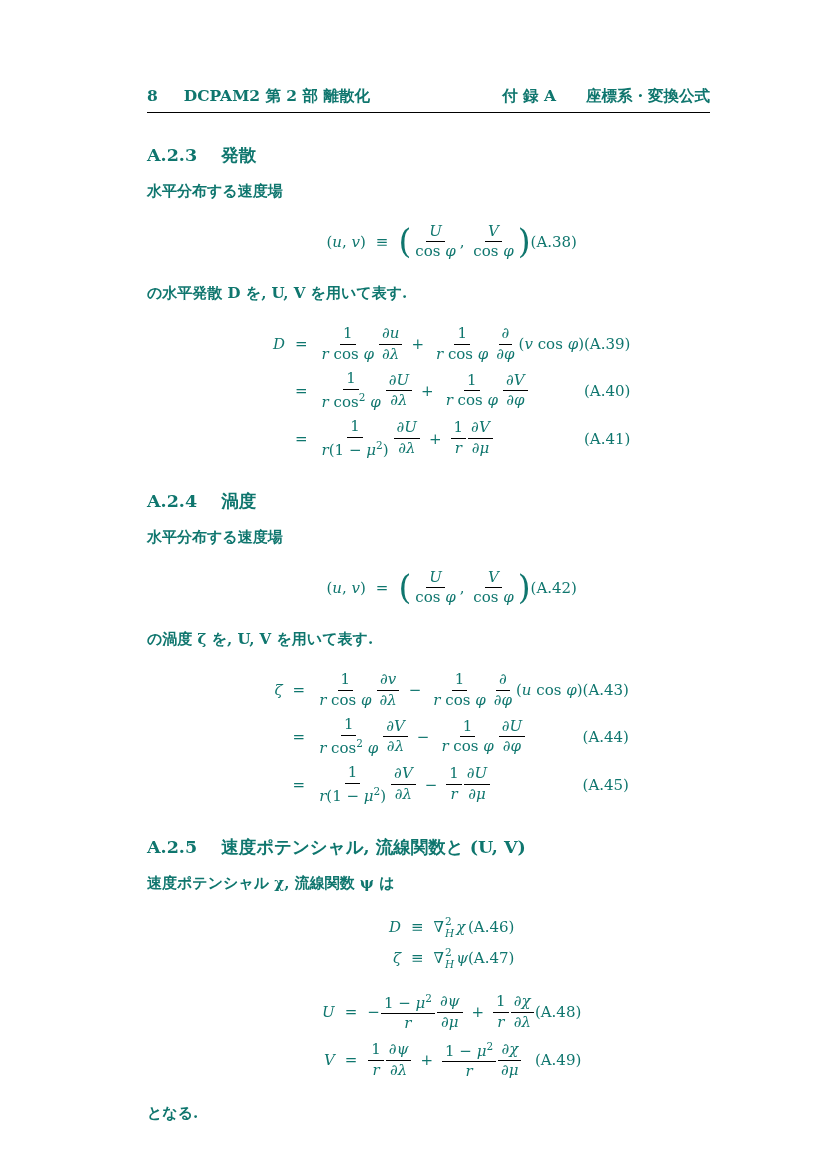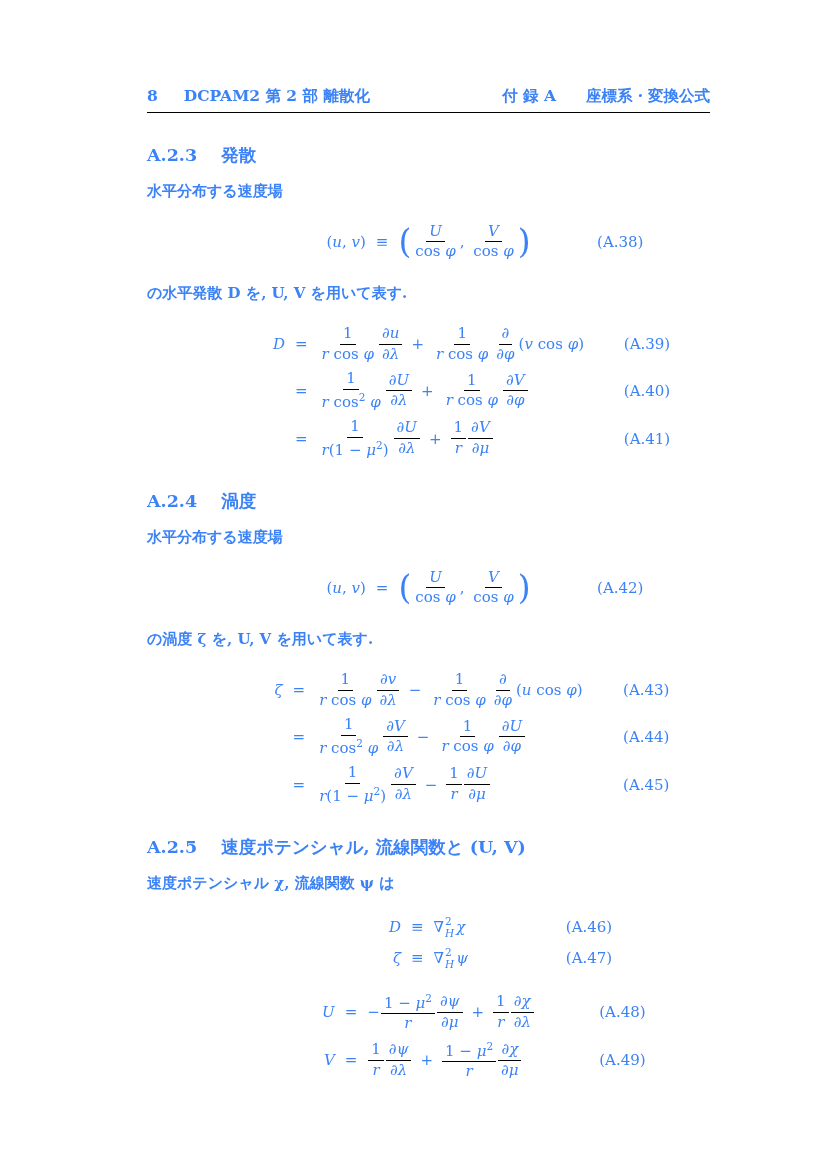--- a/index.html
+++ b/index.html
@@ -3,21 +3,21 @@
 <meta charset="utf-8">
 <style>
   html,body { margin:0; padding:0; background:#ffffff; }
   .page {
     position:relative;
     width:826px; height:1169px;
     box-sizing:border-box;
     padding:86px 116px 46px 147px;
     display:flex; flex-direction:column;
     background:#ffffff;
-    color:#3b82f6;
+    color:#0f766e;
     font-family:"DejaVu Serif", serif;
     font-size:15px;
   }
   
   .pagehead {
     display:flex; justify-content:space-between; align-items:baseline;
     border-bottom:1.5px solid #000;
     padding-bottom:5px;
     font-weight:bold; font-size:15.5px;
     white-space:pre;
@@ -38,21 +38,21 @@
     display:grid;
     grid-template-columns:1fr auto auto auto 1fr;
     align-items:center;
     row-gap:7px;
     margin:20px 0 22px 0;
     white-space:pre;
   }
   .eqlhs { justify-self:end; display:flex; align-items:center; }
   .eqrel { padding:0 10px; }
   .eqrhs { justify-self:start; display:flex; align-items:center; }
-  .eqtagcell { text-align:center; }
+  .eqtagcell { text-align:left; }
   .frac {
     display:inline-flex; flex-direction:column; align-items:center;
     margin:0 1px; line-height:1.18;
   }
   .num { display:block; border-bottom:1px solid #000; padding:0 3px 1px 3px; text-align:center; }
   .den { display:block; padding:1px 3px 0 3px; text-align:right; }
   .mi  { font-style:italic; }
   .mn  { font-style:normal; }
   .mop { padding:0 8px; }
   .mbig { font-size:33px; font-weight:300; line-height:0.9; }
@@ -82,16 +82,17 @@
     <h2 class="sec"><span class="secnum">A.2.4</span><span>渦度</span></h2>
     <p class="body">水平分布する速度場</p>
     <div class="eqgroup"><span class="eqsp"></span><span class="eqlhs"><span class="mn">(</span><span class="mi">u</span><span class="mn">, </span><span class="mi">v</span><span class="mn">)</span></span><span class="eqrel">=</span><span class="eqrhs"><span class="mbig">(</span><span class="frac"><span class="num"><span class="mi">U</span></span><span class="den"><span class="mn">cos </span><span class="mi">φ</span></span></span><span class="mn">, </span><span class="frac"><span class="num"><span class="mi">V</span></span><span class="den"><span class="mn">cos </span><span class="mi">φ</span></span></span><span class="mbig">)</span></span><span class="eqtagcell"><span class="eqtag">(A.42)</span></span></div>
     <p class="body">の渦度 ζ を, U, V を用いて表す.</p>
     <div class="eqgroup"><span class="eqsp"></span><span class="eqlhs"><span class="mi">ζ</span></span><span class="eqrel">=</span><span class="eqrhs"><span class="frac"><span class="num"><span class="mn">1</span></span><span class="den"><span class="mi">r</span><span class="mn"> cos </span><span class="mi">φ</span></span></span><span class="frac"><span class="num"><span class="mn">∂</span><span class="mi">v</span></span><span class="den"><span class="mn">∂</span><span class="mi">λ</span></span></span><span class="mop">−</span><span class="frac"><span class="num"><span class="mn">1</span></span><span class="den"><span class="mi">r</span><span class="mn"> cos </span><span class="mi">φ</span></span></span><span class="frac"><span class="num"><span class="mn">∂</span></span><span class="den"><span class="mn">∂</span><span class="mi">φ</span></span></span><span class="mn">(</span><span class="mi">u</span><span class="mn"> cos </span><span class="mi">φ</span><span class="mn">)</span></span><span class="eqtagcell"><span class="eqtag">(A.43)</span></span><span class="eqsp"></span><span class="eqlhs"></span><span class="eqrel">=</span><span class="eqrhs"><span class="frac"><span class="num"><span class="mn">1</span></span><span class="den"><span class="mi">r</span><span class="mn"> cos</span><span class="msup">2</span><span class="mn"> </span><span class="mi">φ</span></span></span><span class="frac"><span class="num"><span class="mn">∂</span><span class="mi">V</span></span><span class="den"><span class="mn">∂</span><span class="mi">λ</span></span></span><span class="mop">−</span><span class="frac"><span class="num"><span class="mn">1</span></span><span class="den"><span class="mi">r</span><span class="mn"> cos </span><span class="mi">φ</span></span></span><span class="frac"><span class="num"><span class="mn">∂</span><span class="mi">U</span></span><span class="den"><span class="mn">∂</span><span class="mi">φ</span></span></span></span><span class="eqtagcell"><span class="eqtag">(A.44)</span></span><span class="eqsp"></span><span class="eqlhs"></span><span class="eqrel">=</span><span class="eqrhs"><span class="frac"><span class="num"><span class="mn">1</span></span><span class="den"><span class="mi">r</span><span class="mn">(1 − </span><span class="mi">μ</span><span class="msup">2</span><span class="mn">)</span></span></span><span class="frac"><span class="num"><span class="mn">∂</span><span class="mi">V</span></span><span class="den"><span class="mn">∂</span><span class="mi">λ</span></span></span><span class="mop">−</span><span class="frac"><span class="num"><span class="mn">1</span></span><span class="den"><span class="mi">r</span></span></span><span class="frac"><span class="num"><span class="mn">∂</span><span class="mi">U</span></span><span class="den"><span class="mn">∂</span><span class="mi">μ</span></span></span></span><span class="eqtagcell"><span class="eqtag">(A.45)</span></span></div>
 
     <h2 class="sec"><span class="secnum">A.2.5</span><span>速度ポテンシャル, 流線関数と (U, V)</span></h2>
     <p class="body">速度ポテンシャル χ, 流線関数 ψ は</p>
     <div class="eqgroup"><span class="eqsp"></span><span class="eqlhs"><span class="mi">D</span></span><span class="eqrel">≡</span><span class="eqrhs"><span class="mn">∇</span><span class="ss"><span class="ssa">2</span><span class="ssb">H</span></span><span class="mi">χ</span></span><span class="eqtagcell"><span class="eqtag">(A.46)</span></span><span class="eqsp"></span><span class="eqlhs"><span class="mi">ζ</span></span><span class="eqrel">≡</span><span class="eqrhs"><span class="mn">∇</span><span class="ss"><span class="ssa">2</span><span class="ssb">H</span></span><span class="mi">ψ</span></span><span class="eqtagcell"><span class="eqtag">(A.47)</span></span></div>
     <div class="eqgroup"><span class="eqsp"></span><span class="eqlhs"><span class="mi">U</span></span><span class="eqrel">=</span><span class="eqrhs"><span class="mn">−</span><span class="frac"><span class="num"><span class="mn">1 − </span><span class="mi">μ</span><span class="msup">2</span></span><span class="den"><span class="mi">r</span></span></span><span class="frac"><span class="num"><span class="mn">∂</span><span class="mi">ψ</span></span><span class="den"><span class="mn">∂</span><span class="mi">μ</span></span></span><span class="mop">+</span><span class="frac"><span class="num"><span class="mn">1</span></span><span class="den"><span class="mi">r</span></span></span><span class="frac"><span class="num"><span class="mn">∂</span><span class="mi">χ</span></span><span class="den"><span class="mn">∂</span><span class="mi">λ</span></span></span></span><span class="eqtagcell"><span class="eqtag">(A.48)</span></span><span class="eqsp"></span><span class="eqlhs"><span class="mi">V</span></span><span class="eqrel">=</span><span class="eqrhs"><span class="frac"><span class="num"><span class="mn">1</span></span><span class="den"><span class="mi">r</span></span></span><span class="frac"><span class="num"><span class="mn">∂</span><span class="mi">ψ</span></span><span class="den"><span class="mn">∂</span><span class="mi">λ</span></span></span><span class="mop">+</span><span class="frac"><span class="num"><span class="mn">1 − </span><span class="mi">μ</span><span class="msup">2</span></span><span class="den"><span class="mi">r</span></span></span><span class="frac"><span class="num"><span class="mn">∂</span><span class="mi">χ</span></span><span class="den"><span class="mn">∂</span><span class="mi">μ</span></span></span></span><span class="eqtagcell"><span class="eqtag">(A.49)</span></span></div>
+    <p class="body endp">となる.</p>
 
   </main>
 
 </div>
 
 </body></html>

